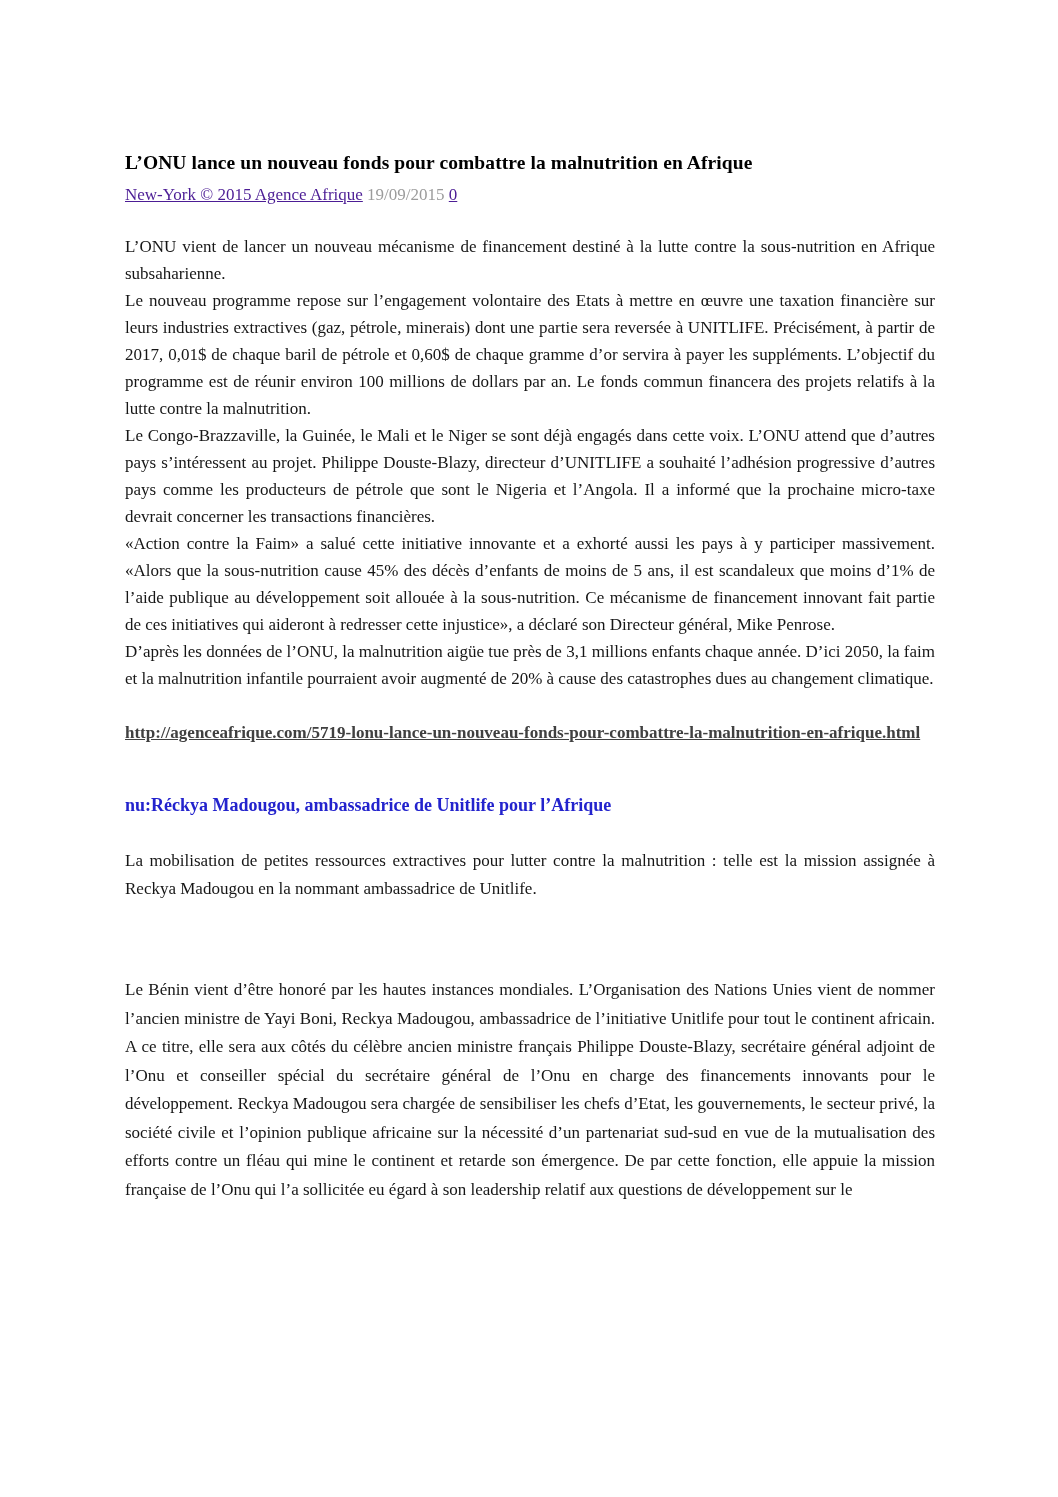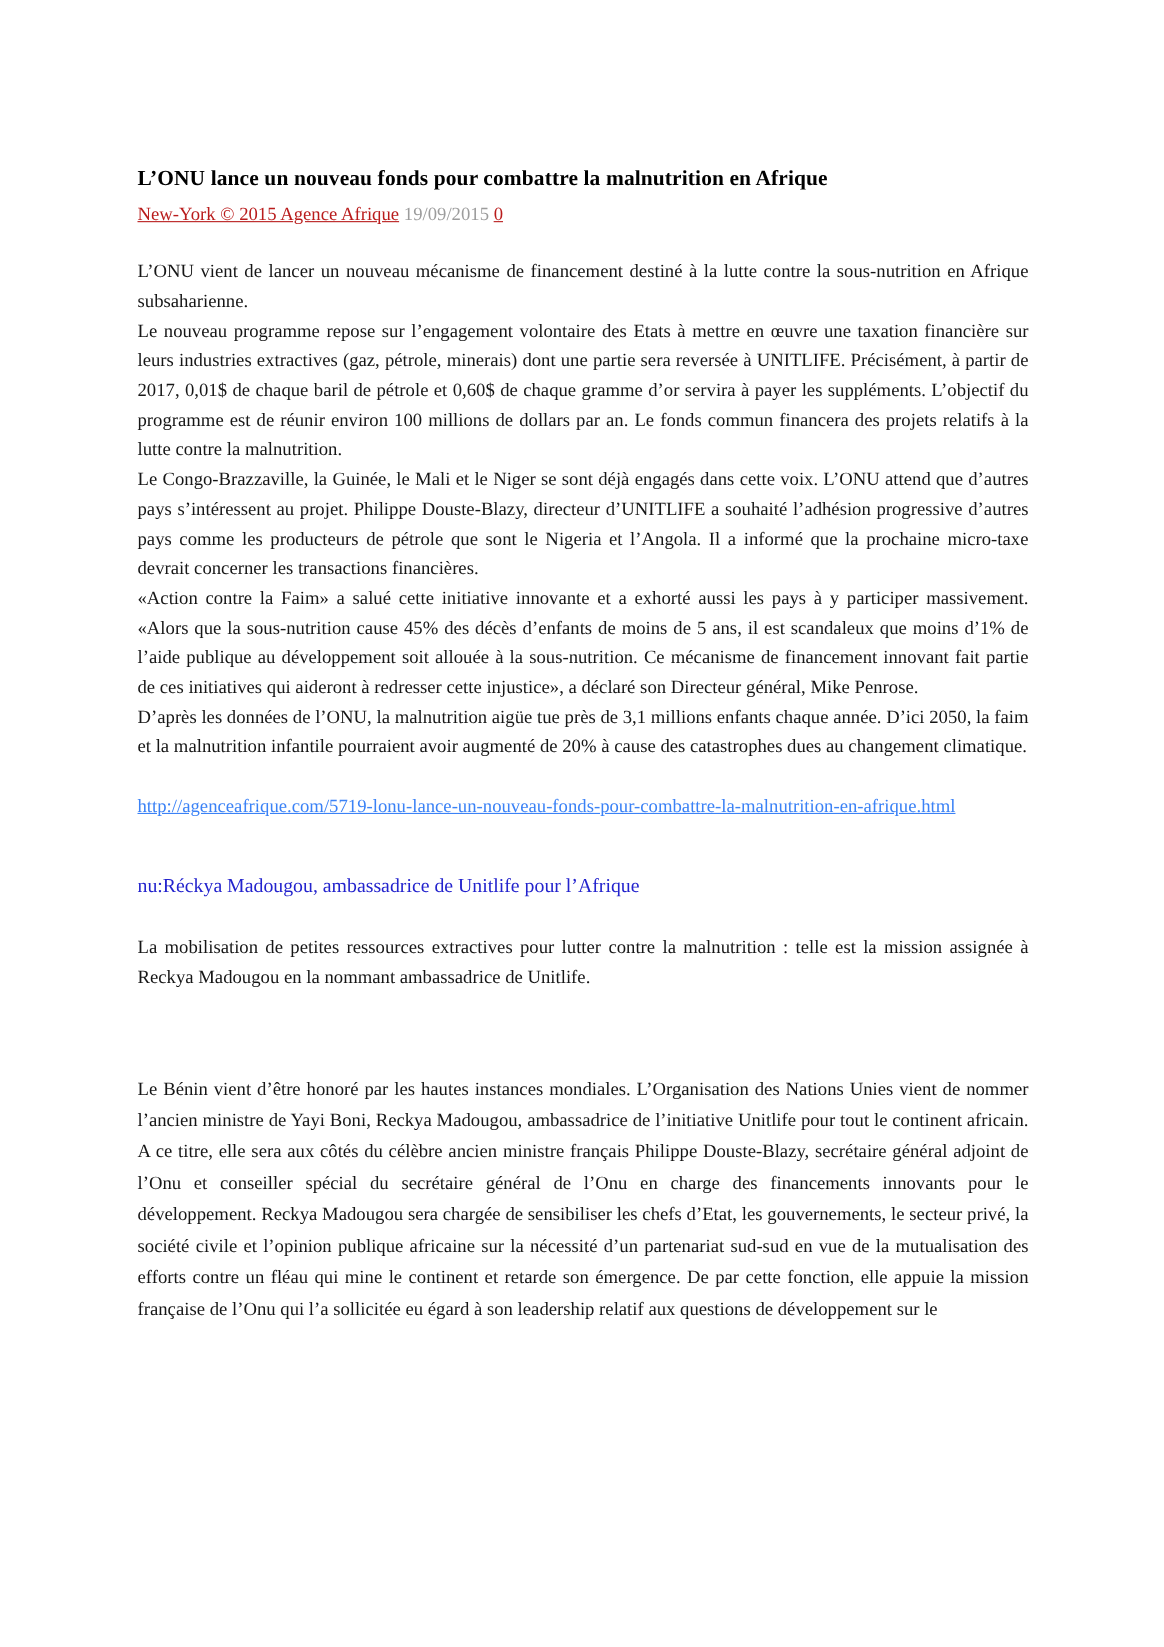--- a/index.html
+++ b/index.html
@@ -29,21 +29,21 @@
     margin-top: 32px;
   }
   .byline {
     margin-top: 6px;
     font-size: 17px;
     line-height: 26px;
     color: #9c9c9c;
     white-space: nowrap;
   }
   .byline a {
-    color: #b91c1c;
+    color: #4c1d95;
     text-decoration: underline;
     cursor: pointer;
   }
   .byline .date {
     text-decoration: none;
   }
   .article p {
     margin: 0;
     font-size: 17px;
     line-height: 27px;
@@ -52,31 +52,31 @@
   }
   .lead {
     margin-top: 25px !important;
     font-weight: normal;
   }
   .source-url {
     display: block;
     margin-top: 27px;
     font-size: 17px;
     line-height: 27px;
-    font-weight: normal;
-    color: #3b82f6;
+    font-weight: bold;
+    color: #404040;
     text-decoration: underline;
     text-align: justify;
     overflow-wrap: break-word;
     cursor: pointer;
   }
   .section-heading {
     margin-top: 47px;
     font-size: 18px;
-    font-weight: normal;
+    font-weight: bold;
     color: #2323cd;
     line-height: 24px;
   }
   .intro {
     margin-top: 30px !important;
     line-height: 28px !important;
   }
   .body2 {
     margin-top: 73px !important;
     line-height: 28.5px !important;

